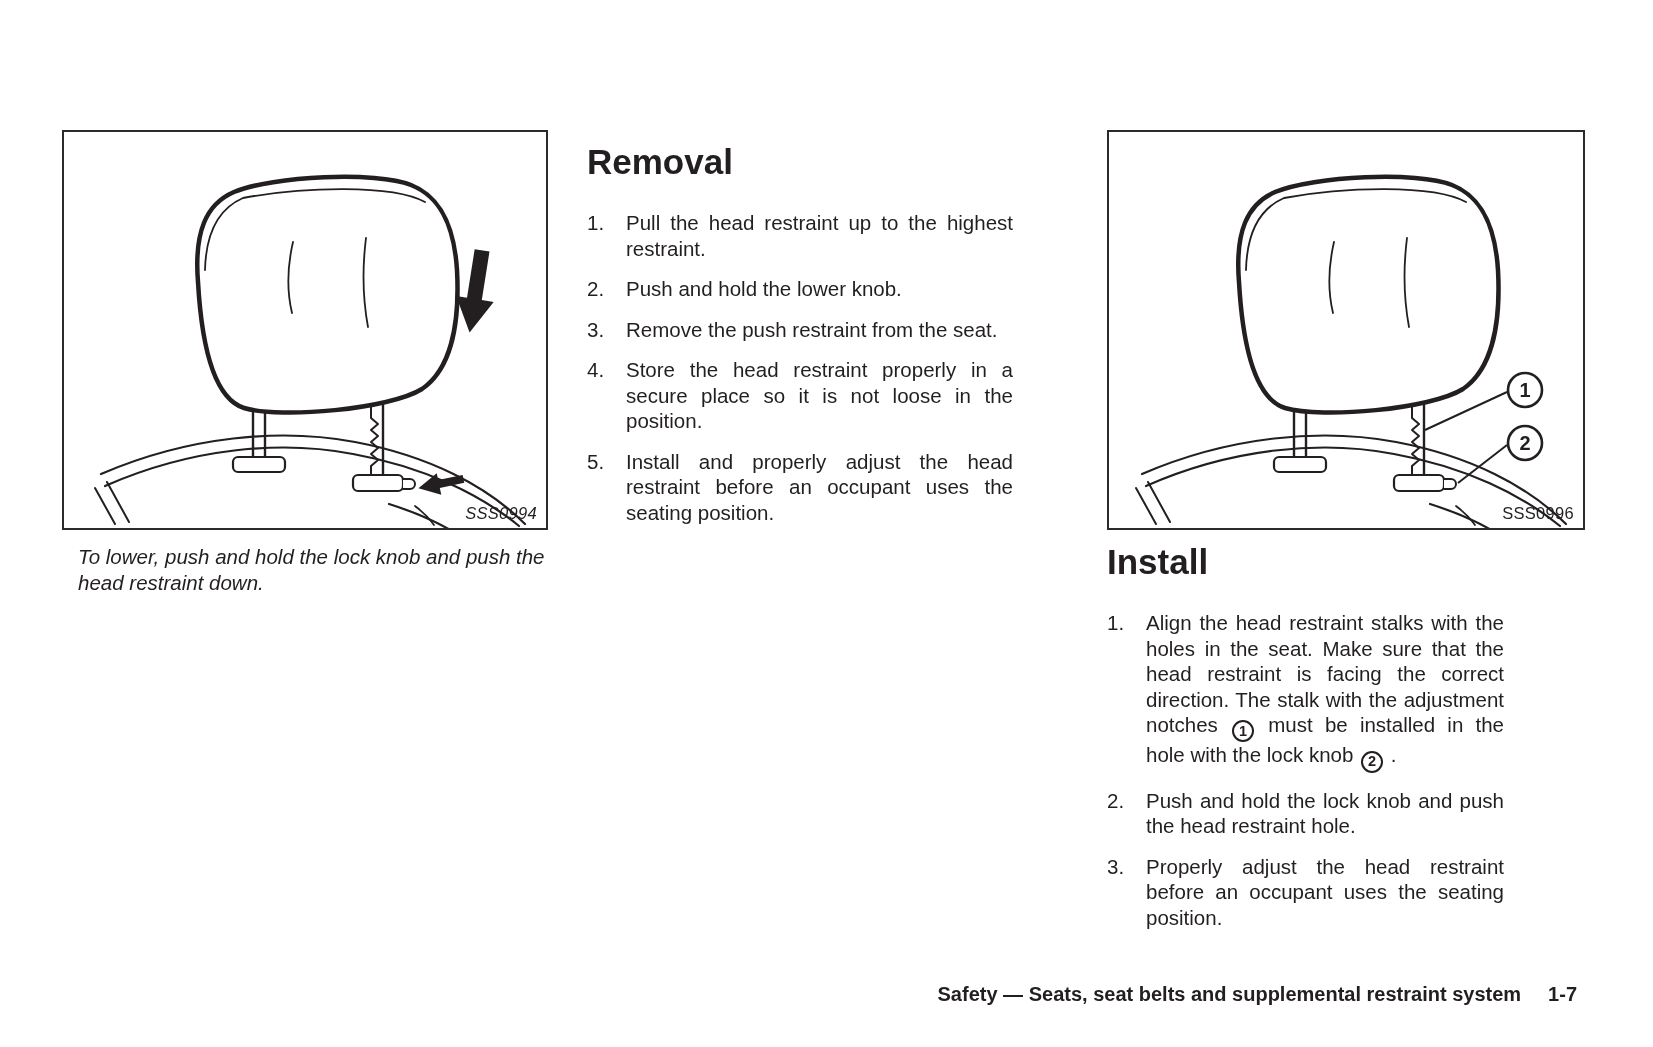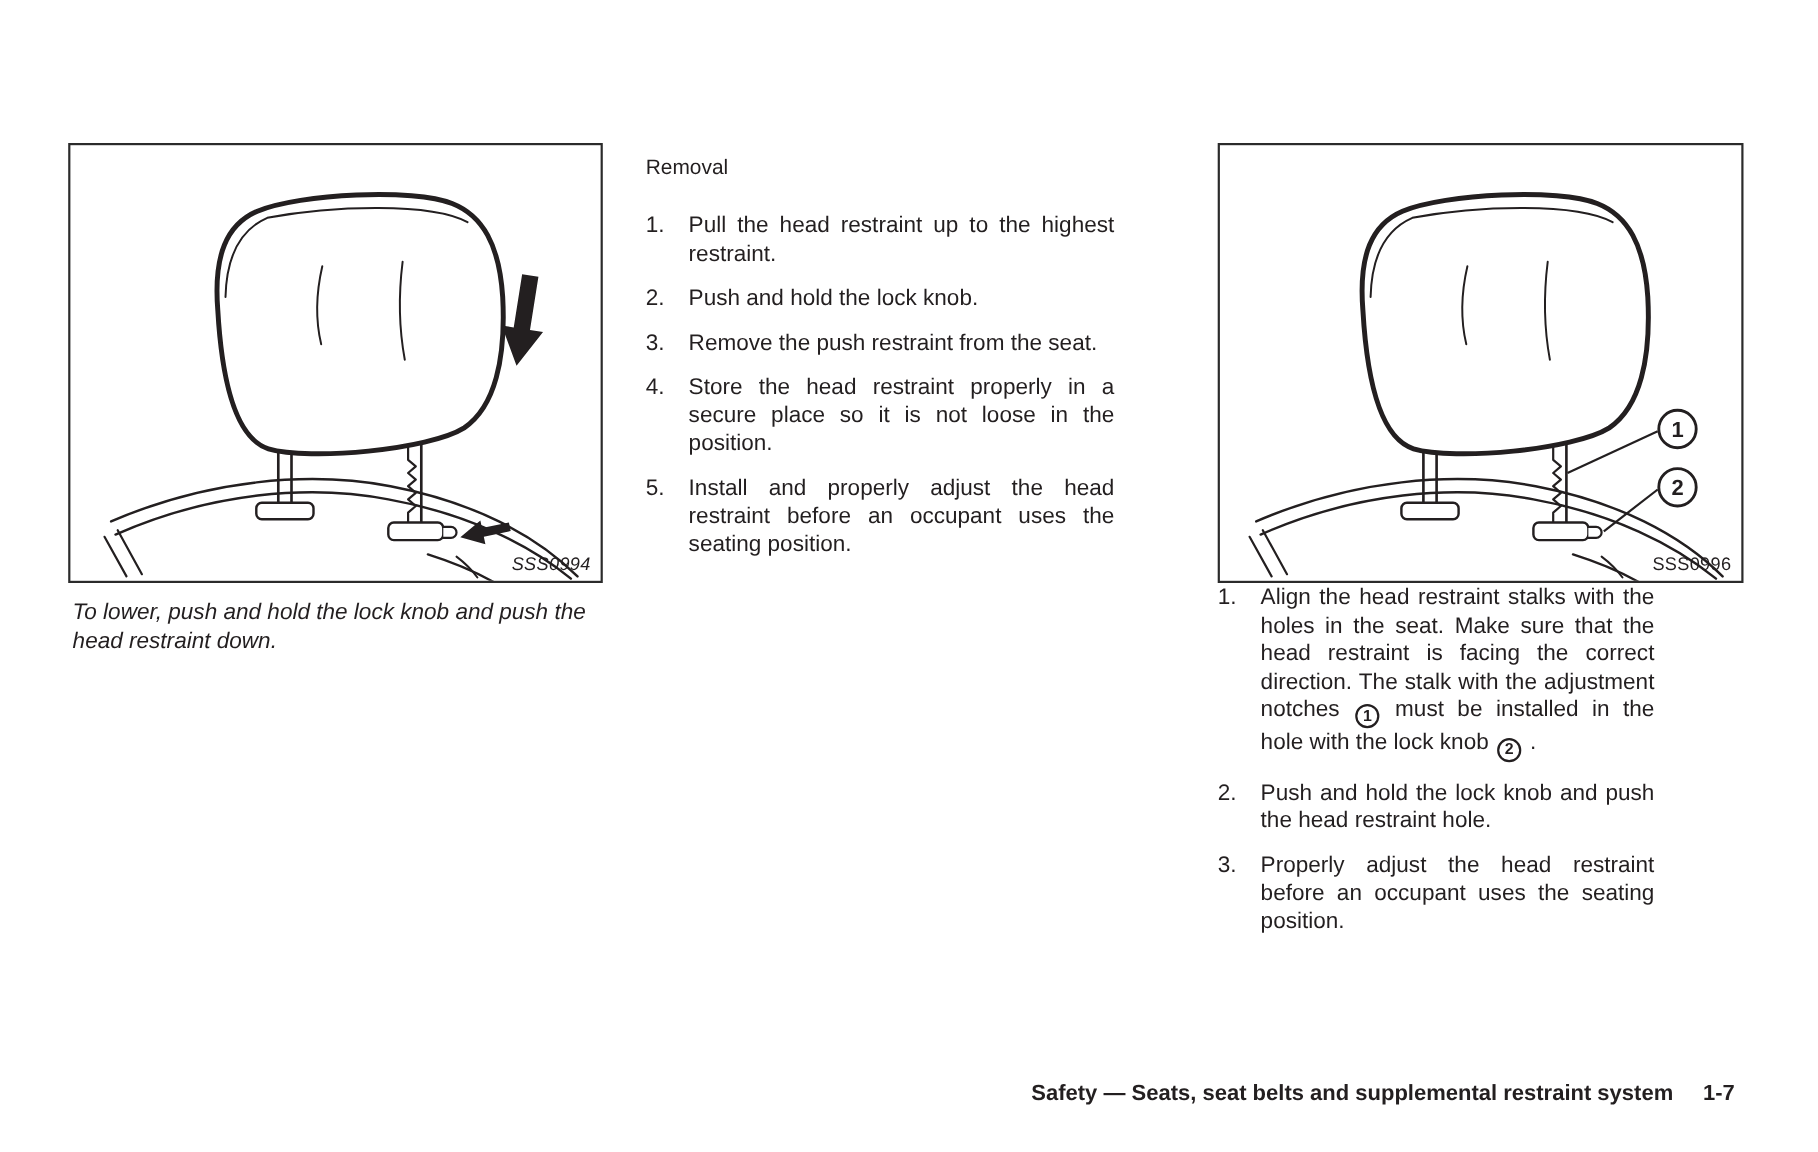--- a/index.html
+++ b/index.html
@@ -22,22 +22,22 @@
       border: 2px solid #2b2b2b;
       box-sizing: border-box;
       background: #fff;
     }
     .figure-box svg { position: absolute; left: 0; top: 0; width: 100%; height: 100%; }
     .fig-label {
       position: absolute; right: 9px; bottom: 5px;
       font-size: 16.5px; letter-spacing: .3px;
     }
 
-    .caption { margin: 14px 4px 0; width: 476px; font-size: 20.5px; line-height: 25.5px; }
-    .heading { margin: 12px 0 28px; font-size: 19px; font-weight: 400; }
+    .caption { margin: 14px 16px 0; width: 476px; font-size: 20.5px; line-height: 25.5px; }
+    .heading { margin: 12px 0 28px; font-size: 35px; font-weight: 700; }
     .bodytext { font-size: 20.5px; line-height: 25.5px; }
     #col2 .textblock { width: 426px; }
     #col3 .textblock { width: 397px; }
     .intro { text-align: justify; margin: 0; }
 
     .step { display: flex; margin-top: 15px; }
     .step-num { flex: 0 0 39px; }
     .step-text { flex: 1; text-align: justify; }
 
     .ccircle {
@@ -105,21 +105,21 @@
 <div class="col" id="col2">
   <div class="textblock">
     <h2 class="heading">Removal</h2>
 
     <div class="step bodytext">
       <span class="step-num">1.</span>
       <span class="step-text">Pull the head restraint up to the highest restraint.</span>
     </div>
     <div class="step bodytext">
       <span class="step-num">2.</span>
-      <span class="step-text">Push and hold the lock knob.</span>
+      <span class="step-text">Push and hold the lower knob.</span>
     </div>
     <div class="step bodytext">
       <span class="step-num">3.</span>
       <span class="step-text">Remove the push restraint from the seat.</span>
     </div>
     <div class="step bodytext">
       <span class="step-num">4.</span>
       <span class="step-text">Store the head restraint properly in a secure place so it is not loose in the position.</span>
     </div>
     <div class="step bodytext">
@@ -138,20 +138,21 @@
         <circle cx="407" cy="258" r="17" fill="#fff" stroke-width="2.6"></circle>
         <text x="407" y="265" text-anchor="middle" font-size="20" font-weight="bold" fill="#231f20" stroke="none">1</text>
         <line x1="340" y1="351" x2="389" y2="313" stroke-width="2"></line>
         <circle cx="407" cy="311" r="17" fill="#fff" stroke-width="2.6"></circle>
         <text x="407" y="318" text-anchor="middle" font-size="20" font-weight="bold" fill="#231f20" stroke="none">2</text>
       </g>
     </svg>
     <span class="fig-label">SSS0996</span>
   </div>
   <div class="textblock">
+    <h2 class="heading">Install</h2>
 
     <div class="step bodytext" style="margin-top:0">
       <span class="step-num">1.</span>
       <span class="step-text">
         <span>Align the head restraint stalks with the holes in the seat. Make sure that the head restraint is facing the correct direction. The stalk with the adjustment notches</span>
         <span class="ccircle">1</span>
         <span>must be installed in the hole with the lock knob</span>
         <span class="ccircle">2</span>
         <span>.</span>
       </span>

